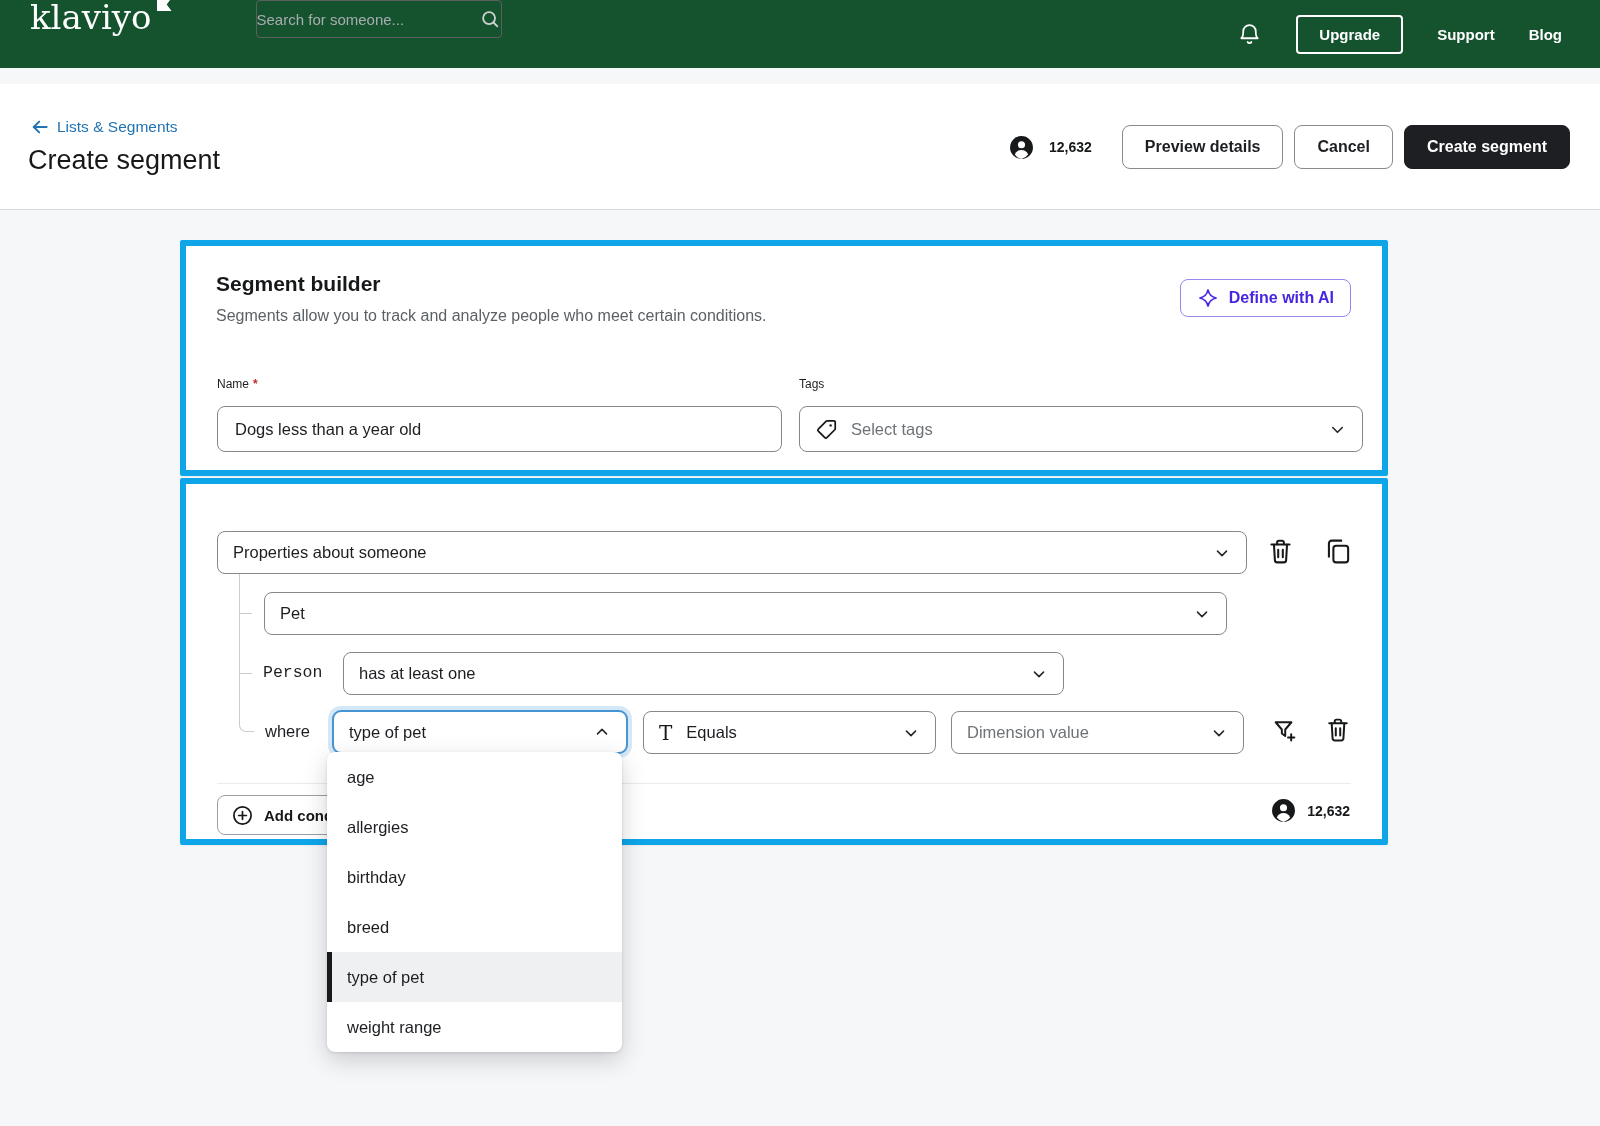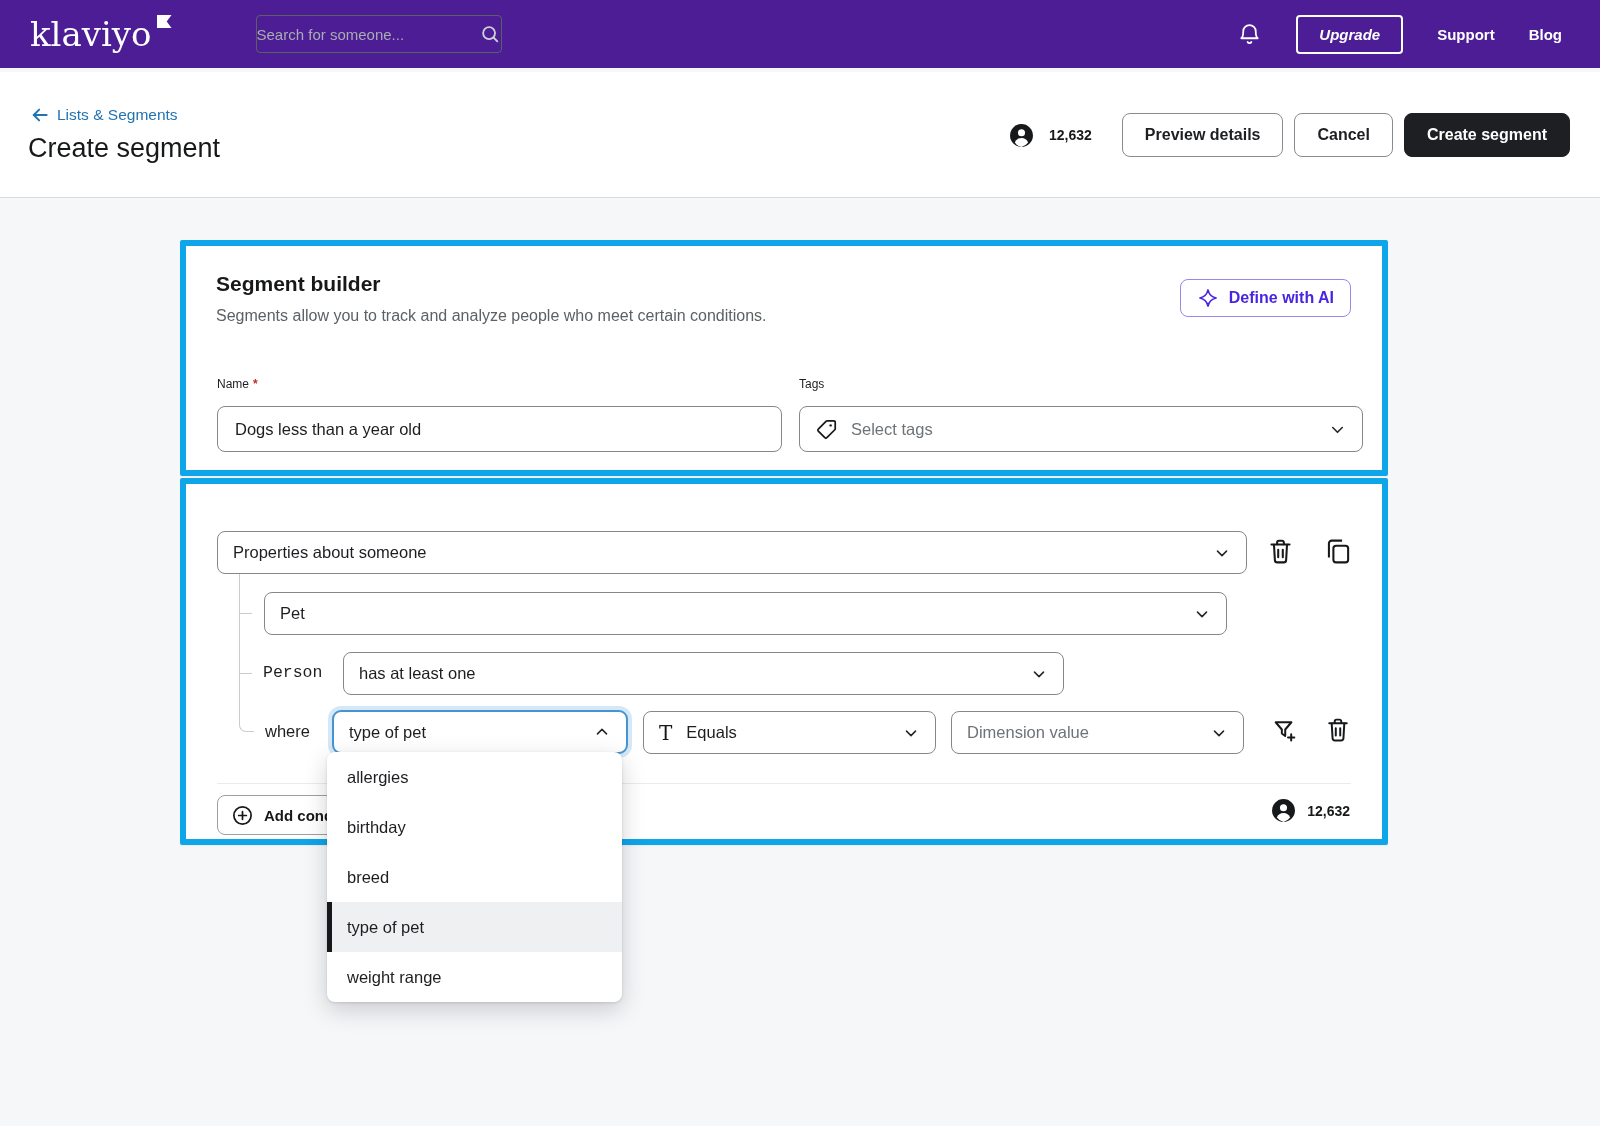--- a/index.html
+++ b/index.html
@@ -1,35 +1,35 @@
 <!DOCTYPE html>
 <html><head>
 <meta charset="utf-8">
 <style>
   * { margin:0; padding:0; box-sizing:border-box; }
   body { font-family:"Liberation Sans", sans-serif; background:#e9eaec; }
   .app { position:relative; width:1600px; height:1126px; background:#f6f7f9; overflow:hidden; }
 
   
-  .navbar { position:absolute; top:0; left:0; right:0; height:68px; background:#4c1d95; display:flex; align-items:center; }
+  .navbar { position:absolute; top:0; left:0; right:0; height:68px; background:#14532d; display:flex; }
   .logo { margin-left:30px; color:#fff; font-family:"DejaVu Serif", serif; font-size:34px; font-weight:500; position:relative; padding-right:20px; line-height:1; }
   .logo .flag { position:absolute; right:0; top:-2px; width:15px; height:13px; background:#fff;
                 clip-path:polygon(0 0,100% 0,68% 50%,100% 100%,0 100%); }
   .search-box { margin-left:84px; width:246px; height:38px; border:1px solid #5c5e60; border-radius:4px;
                 display:flex; align-items:center; padding:0 0; }
   .search-box input { flex:1; background:transparent; border:none; outline:none; color:#e7e8e9; font-size:15px; }
   .search-box input::placeholder { color:#a9adb0; }
   .nav-right { margin-left:auto; display:flex; align-items:center; margin-right:38px; gap:34px; }
   .upgrade-btn { border:2px solid #fff; border-radius:4px; color:#fff; font-weight:700; font-size:15px;
-                 padding:9px 21px; background:transparent; cursor:pointer; font-family:inherit;font-style:italic; }
+                 padding:9px 21px; background:transparent; cursor:pointer; font-family:inherit; }
   .nav-link { color:#fff; font-weight:700; font-size:15px; cursor:pointer; }
   .icon { display:inline-flex; flex:none; }
 
   
-  .page-header { position:absolute; top:72px; left:0; right:0; height:126px; background:#fff; border-bottom:1px solid #d8dbde; }
+  .page-header { position:absolute; top:84px; left:0; right:0; height:126px; background:#fff; border-bottom:1px solid #d8dbde; }
   .back-link { position:absolute; left:30px; top:33px; color:#2273b2; font-size:15.5px; display:flex; gap:7px; align-items:center; cursor:pointer; }
   .page-title { position:absolute; left:28px; top:61px; font-size:27px; font-weight:500; color:#16181a; }
   .header-right { position:absolute; right:30px; top:41px; display:flex; align-items:center; }
   .count-group { display:flex; align-items:center; gap:15px; margin-right:30px; }
   .count-text { font-size:14px; font-weight:700; color:#16181a; }
   .btn { height:44px; border-radius:8px; border:1px solid #878c91; background:#fff; font-size:16px; font-weight:600;
          color:#1c1e21; padding:0 22px; display:flex; align-items:center; cursor:pointer; font-family:inherit; }
   .btn + .btn { margin-left:11px; }
   .btn-dark { background:#1d1f22; color:#fff; border-color:#1d1f22; }
 
@@ -298,20 +298,21 @@
             <circle cx="12" cy="12" r="11" fill="#16181a"></circle>
             <circle cx="12" cy="9.3" r="3.4" fill="#fff"></circle>
             <path d="M5.6 18.8a6.9 6.9 0 0 1 12.8 0A10.9 10.9 0 0 1 12 23a10.9 10.9 0 0 1-6.4-4.2z" fill="#fff"></path>
           </svg>
       </span>
       <span class="count-text">12,632</span>
     </div>
   </section>
 
   <div class="dropdown">
+    <div class="dd-item">age</div>
     <div class="dd-item">allergies</div>
     <div class="dd-item">birthday</div>
     <div class="dd-item">breed</div>
     <div class="dd-item selected">type of pet</div>
     <div class="dd-item">weight range</div>
   </div>
 
 </div>
 
 </body></html>

